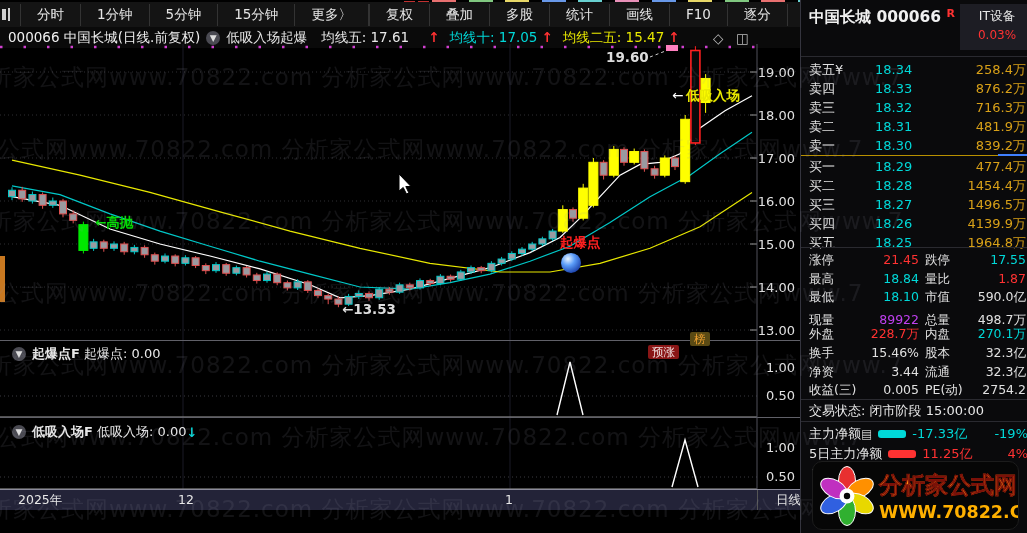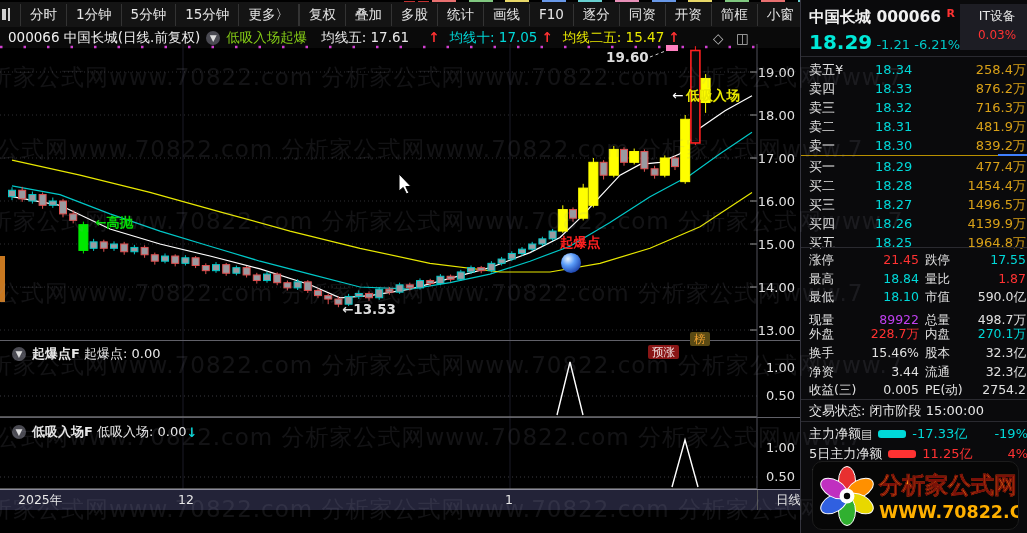--- a/index.html
+++ b/index.html
@@ -3,21 +3,21 @@
 <meta charset="utf-8">
 <style>
   html,body{margin:0;padding:0;background:#000;}
   #app{position:relative;width:1027px;height:533px;background:#000;overflow:hidden;
        font-family:"DejaVu Sans","Liberation Sans",sans-serif;color:#ddd;}
   .abs{position:absolute;}
   
   #topstrip{position:absolute;left:0;top:0;width:1027px;height:10px;}
   #menubar{position:absolute;left:0;top:2px;width:800px;height:25px;display:flex;align-items:center;
            background:#141414;border-bottom:1px solid #2a2a2a;font-size:13.5px;color:#e6e6e6;}
-  .mitem{padding:2px 9px;border-right:1px solid #333;white-space:nowrap;cursor:default;}
+  .mitem{padding:2px 16px;border-right:1px solid #333;white-space:nowrap;cursor:default;}
   .mitem:first-child{border-left:1px solid #333;}
   #winicon{width:15px;height:11px;border:1px solid #cfcfcf;margin:0 10px 0 8px;position:relative;}
   #winicon:after{content:"";position:absolute;right:3px;top:0;bottom:0;width:4px;background:#cfcfcf;}
   
   #infobar{position:absolute;left:0;top:27px;width:800px;height:21px;display:flex;align-items:center;
            font-size:13.5px;background:#0a0a0a;white-space:nowrap;}
   .chev-circ{display:inline-block;width:14px;height:14px;border-radius:50%;background:#4a4a52;color:#ddd;
              font-size:9px;line-height:14px;text-align:center;margin:0 6px;}
   .arrow-up{color:#ff3232;font-weight:bold;}
   
@@ -107,21 +107,21 @@
         <div class="mitem">小窗</div>
         <div class="mitem">标记</div>
         <div class="mitem">+自选</div>
         <div class="mitem">返回</div>
       </div>
   </div>
 
   <div id="infobar">
     <span style="margin-left:8px;color:#f0f0f0;">000066 中国长城(日线.前复权)</span>
     <span class="chev-circ">▼</span>
-    <span style="color:#84cc16;">低吸入场起爆</span>
+    <span style="color:#e5e5e5;">低吸入场起爆</span>
     <span id="malabels" style="display:flex;margin-left:14px;">
         <span style="color: rgb(232, 232, 232); margin-right: 19px;">均线五: 17.61</span>
         <span class="arrow-up" style="margin-right: 10px;">↑</span>
         <span style="color: rgb(0, 216, 216); margin-right: 4px;">均线十: 17.05</span>
         <span class="arrow-up" style="margin-right: 10px;">↑</span>
         <span style="color: rgb(232, 232, 0); margin-right: 4px;">均线二五: 15.47</span>
         <span class="arrow-up" style="margin-right: 10px;">↑</span>
       </span>
     <span style="position:absolute;left:713px;color:#bbb;">◇</span>
     <span style="position:absolute;left:736px;color:#bbb;">◫</span>
@@ -358,25 +358,20 @@
   <div id="quote">
     <div id="qhead">
       <span>中国长城</span>
       <span>000066</span>
       <span style="color:#ff3232;font-size:11px;vertical-align:top;">R</span>
     </div>
     <div id="qind">
       <div style="font-size:12.5px;color:#e8e8e8;margin-top:4px;">IT设备</div>
       <div style="font-size:12px;color:#ff3232;margin-top:3px;">0.03%</div>
     </div>
-    <div id="qprice">
-      <span style="font-size:20px;font-weight:bold;color:#00e8d8;">18.29</span>
-      <span style="font-size:13px;color:#00c8c8;">-1.21</span>
-      <span style="font-size:13px;color:#00c8c8;">-6.21%</span>
-    </div>
     <div class="sep" style="top:56px;"></div>
     <div id="orderbook">
         <div class="obrow" style="top: 60px;">
           <span class="obl">卖五¥</span>
           <span class="obp">18.34</span>
           <span class="obv">258.4万</span>
         </div>
         <div class="obrow" style="top: 79px;">
           <span class="obl">卖四</span>
           <span class="obp">18.33</span>

